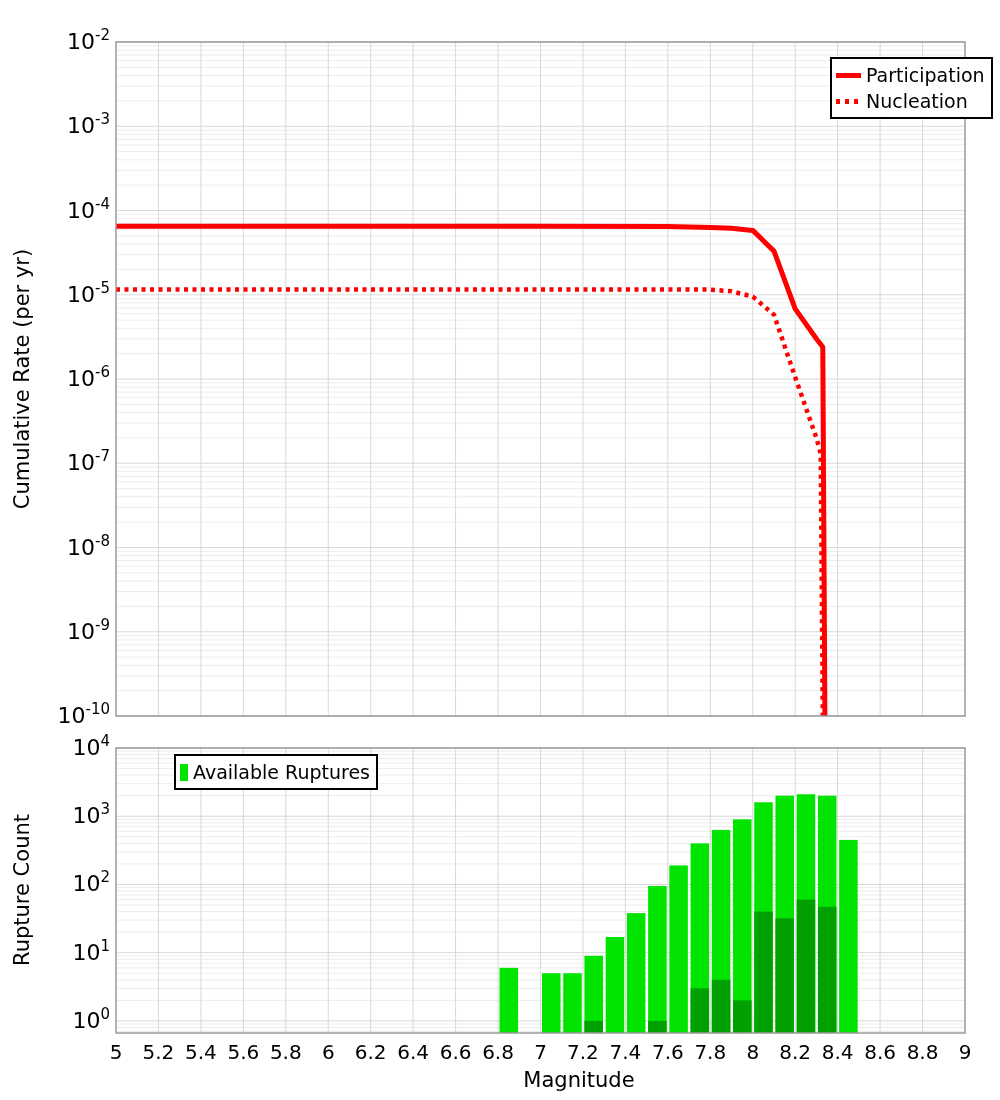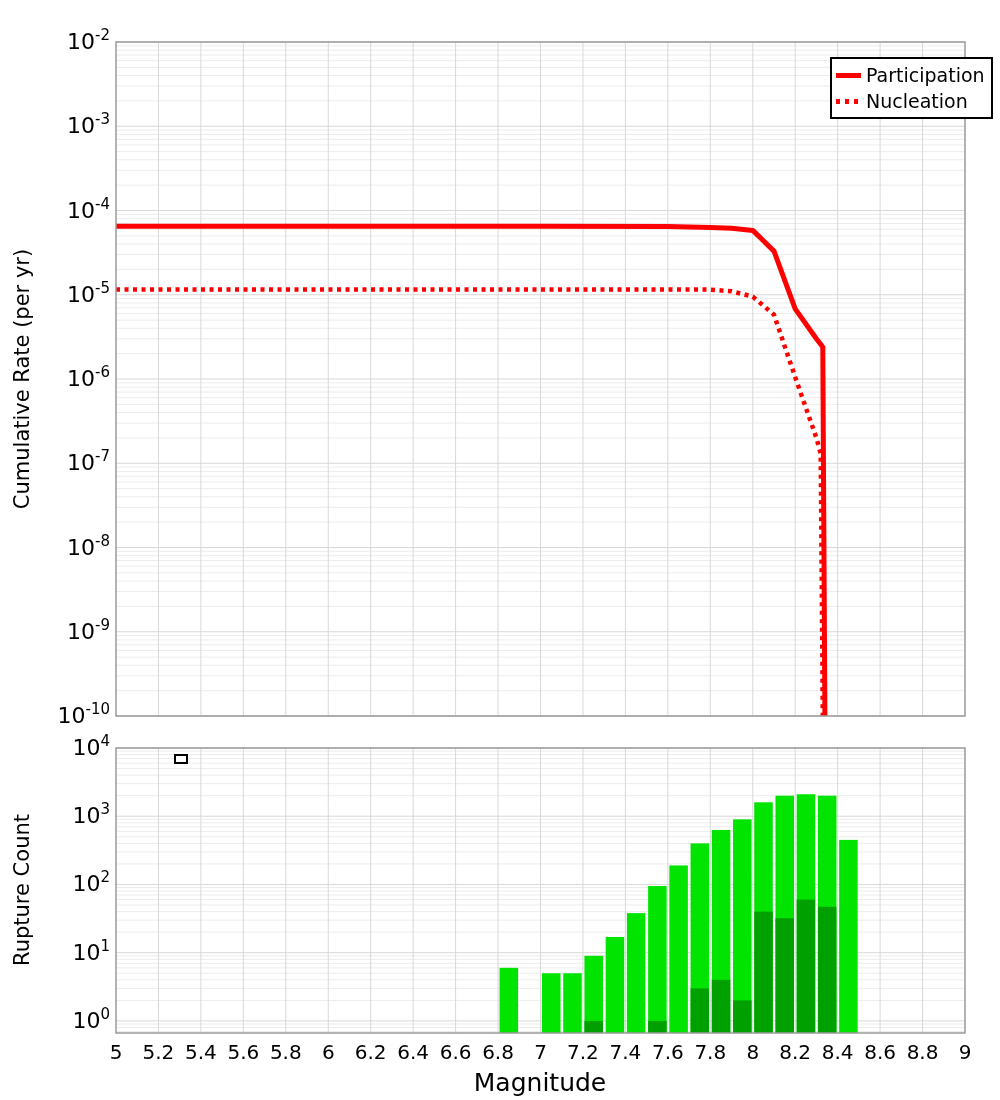--- a/index.html
+++ b/index.html
@@ -3,21 +3,21 @@
 <meta charset="utf-8">
 <style>
   html,body{margin:0;padding:0;background:#ffffff;}
   #page{position:relative;width:1000px;height:1100px;background:#ffffff;
         font-family:"DejaVu Sans",sans-serif;color:#000;overflow:hidden;}
   #charts{position:absolute;left:0;top:0;}
   .chart-title{position:absolute;left:0;top:2px;width:1000px;text-align:center;
         font-size:22px;font-weight:bold;}
   .ylab{position:absolute;white-space:nowrap;font-size:21px;
         transform:translate(-50%,-50%) rotate(-90deg);}
-  .xlab{position:absolute;white-space:nowrap;font-size:25px;transform:translate(-50%,0);}
+  .xlab{position:absolute;white-space:nowrap;font-size:21px;transform:translate(-50%,0);margin-left:39px;}
   .legend{position:absolute;background:#fff;border:2px solid #000;
         padding:3px 6px 3px 4px;font-size:19px;line-height:26px;margin-left:40px;}
   .legend-row{display:flex;align-items:center;white-space:nowrap;}
   .sw-line{display:inline-block;width:25px;height:5px;margin-right:5px;flex:0 0 auto;}
   .sw-solid{background:#ff0000;}
   .sw-dotted{background:repeating-linear-gradient(90deg,#ff0000 0 4px,#ffffff 4px 9px);}
   .sw-rect{display:inline-block;width:8px;height:17px;margin-right:5px;flex:0 0 auto;}
 </style>
 </head>
 <body>
@@ -273,15 +273,19 @@
       <span class="sw-line sw-solid"></span>
       <span>Participation</span>
     </div>
     <div class="legend-row">
       <span class="sw-line sw-dotted"></span>
       <span>Nucleation</span>
     </div>
   </div>
 
   <div class="legend" style="left:134px;top:754px;">
+    <div class="legend-row">
+      <span class="sw-rect" id="sw-avail" style="background: rgb(0, 228, 0);"></span>
+      <span>Available Ruptures</span>
+    </div>
   </div>
 
 </div>
 
 </body></html>

